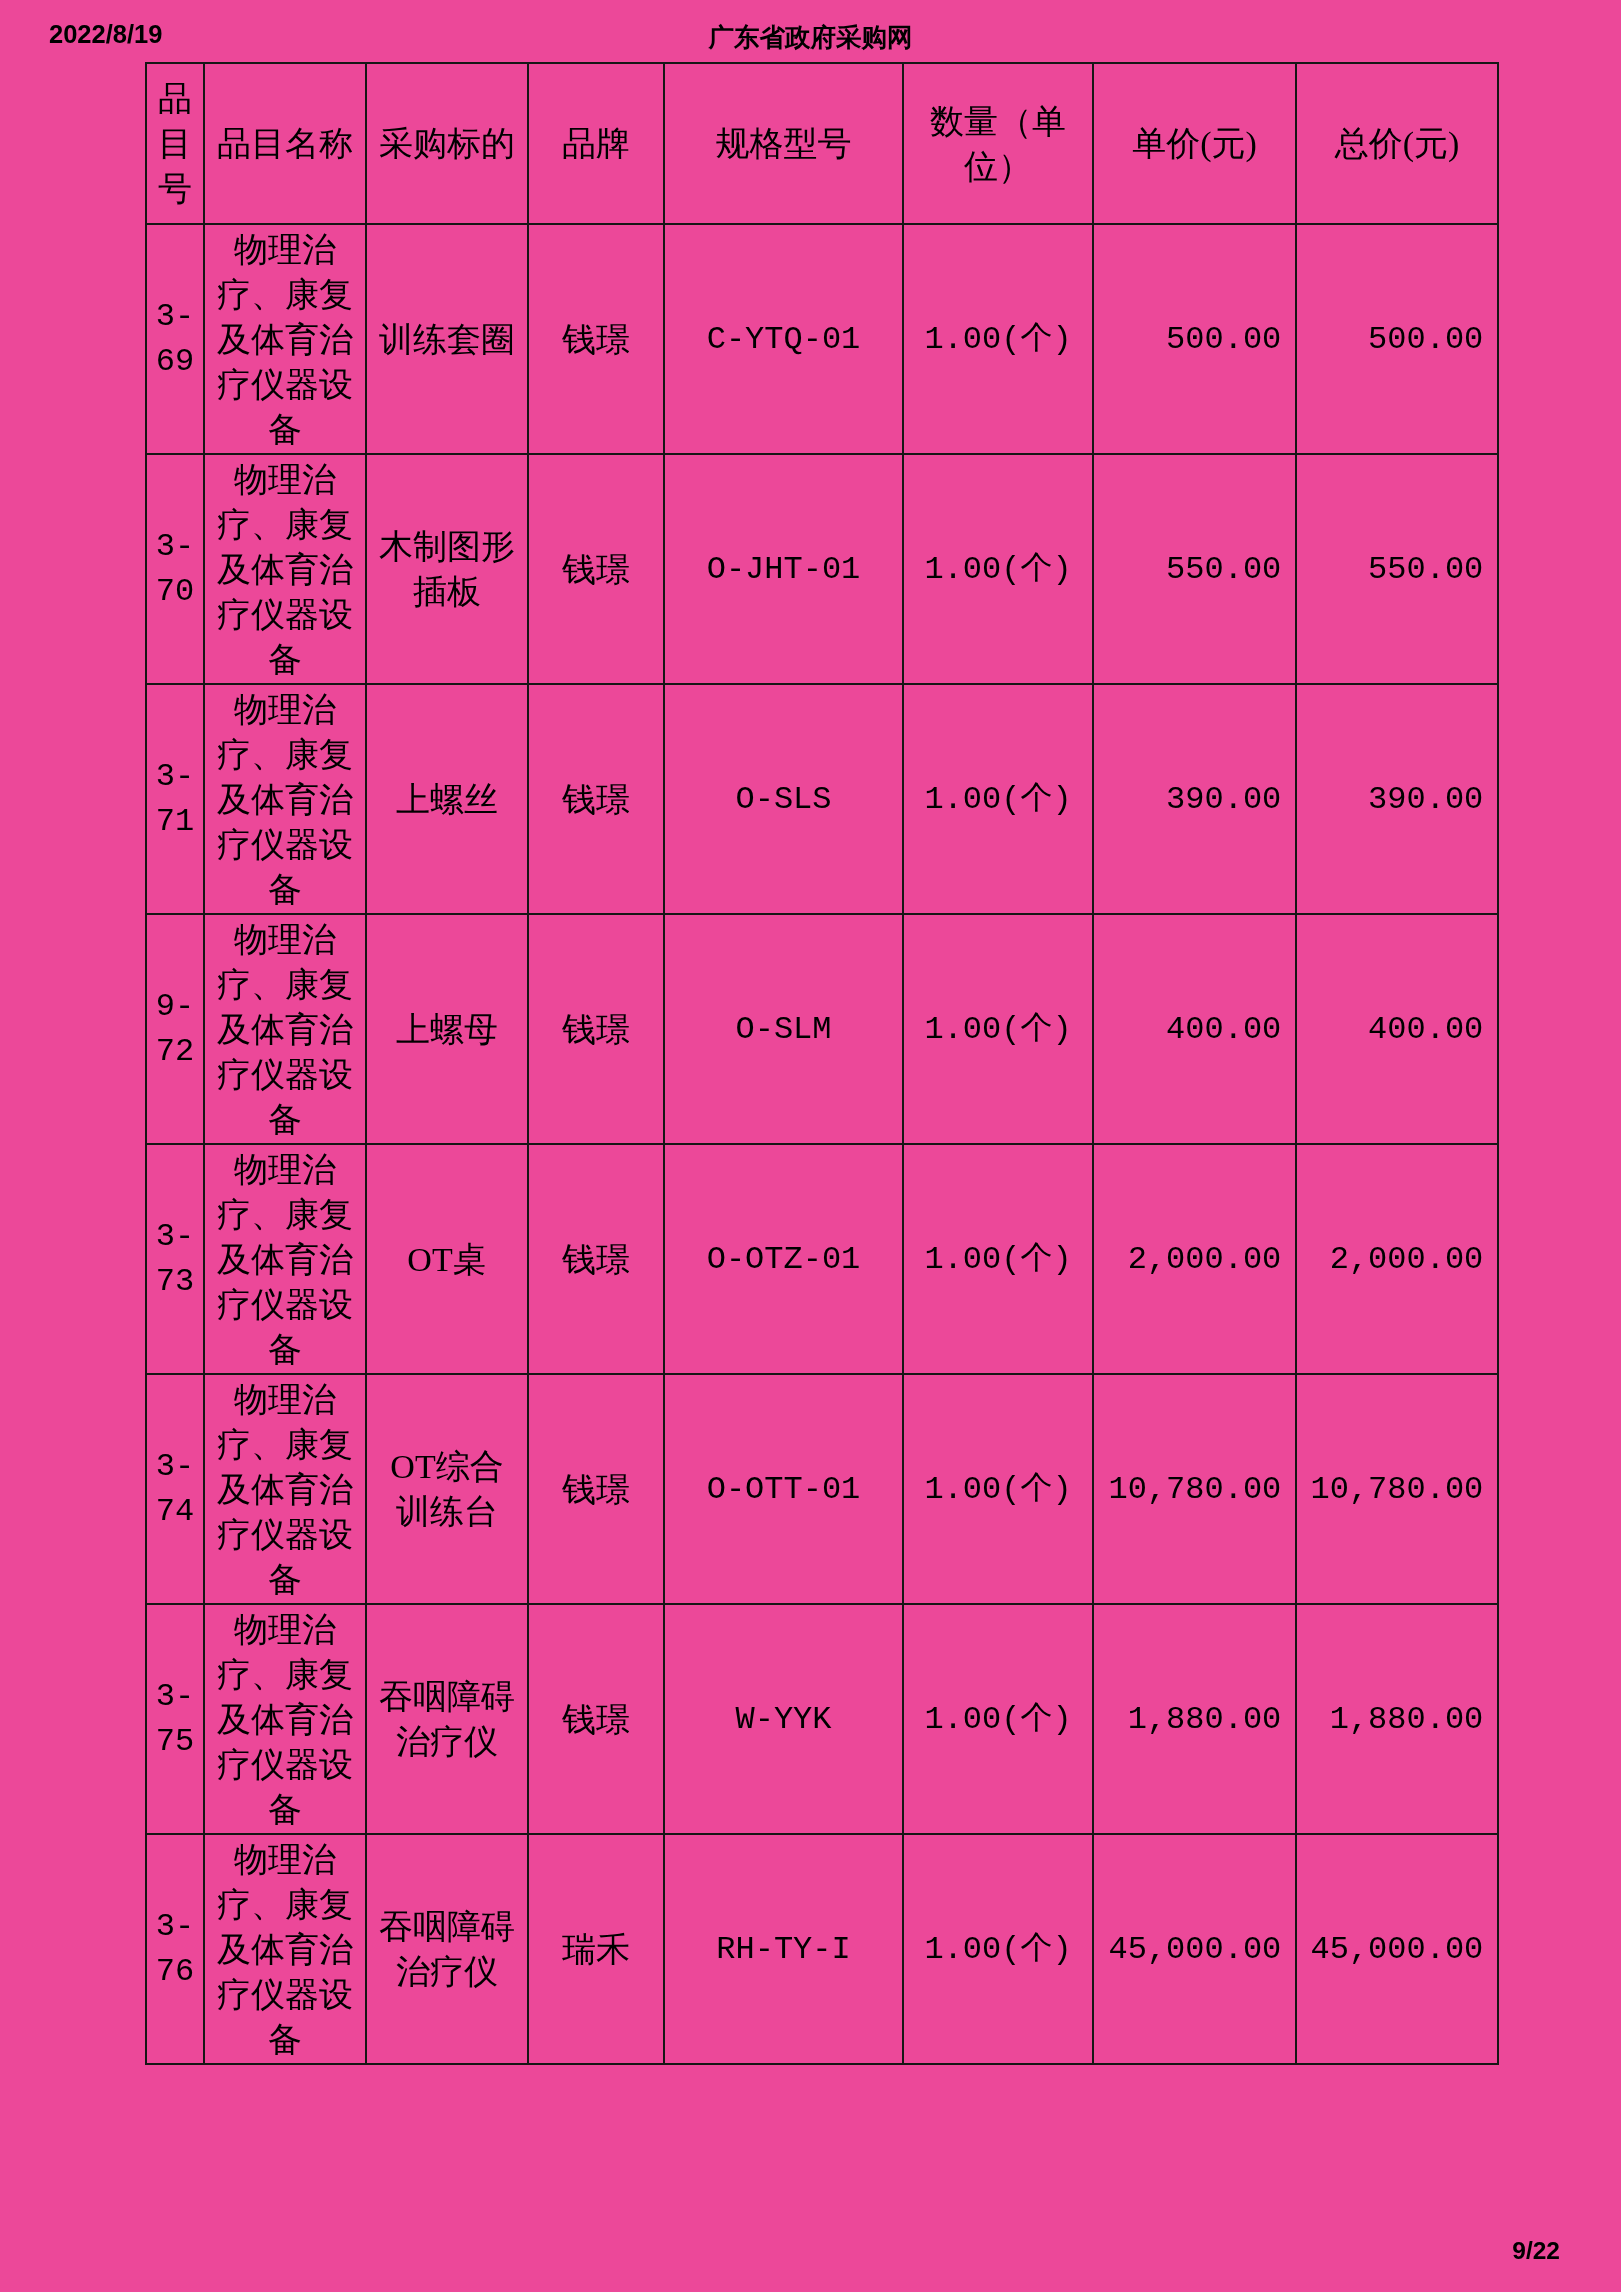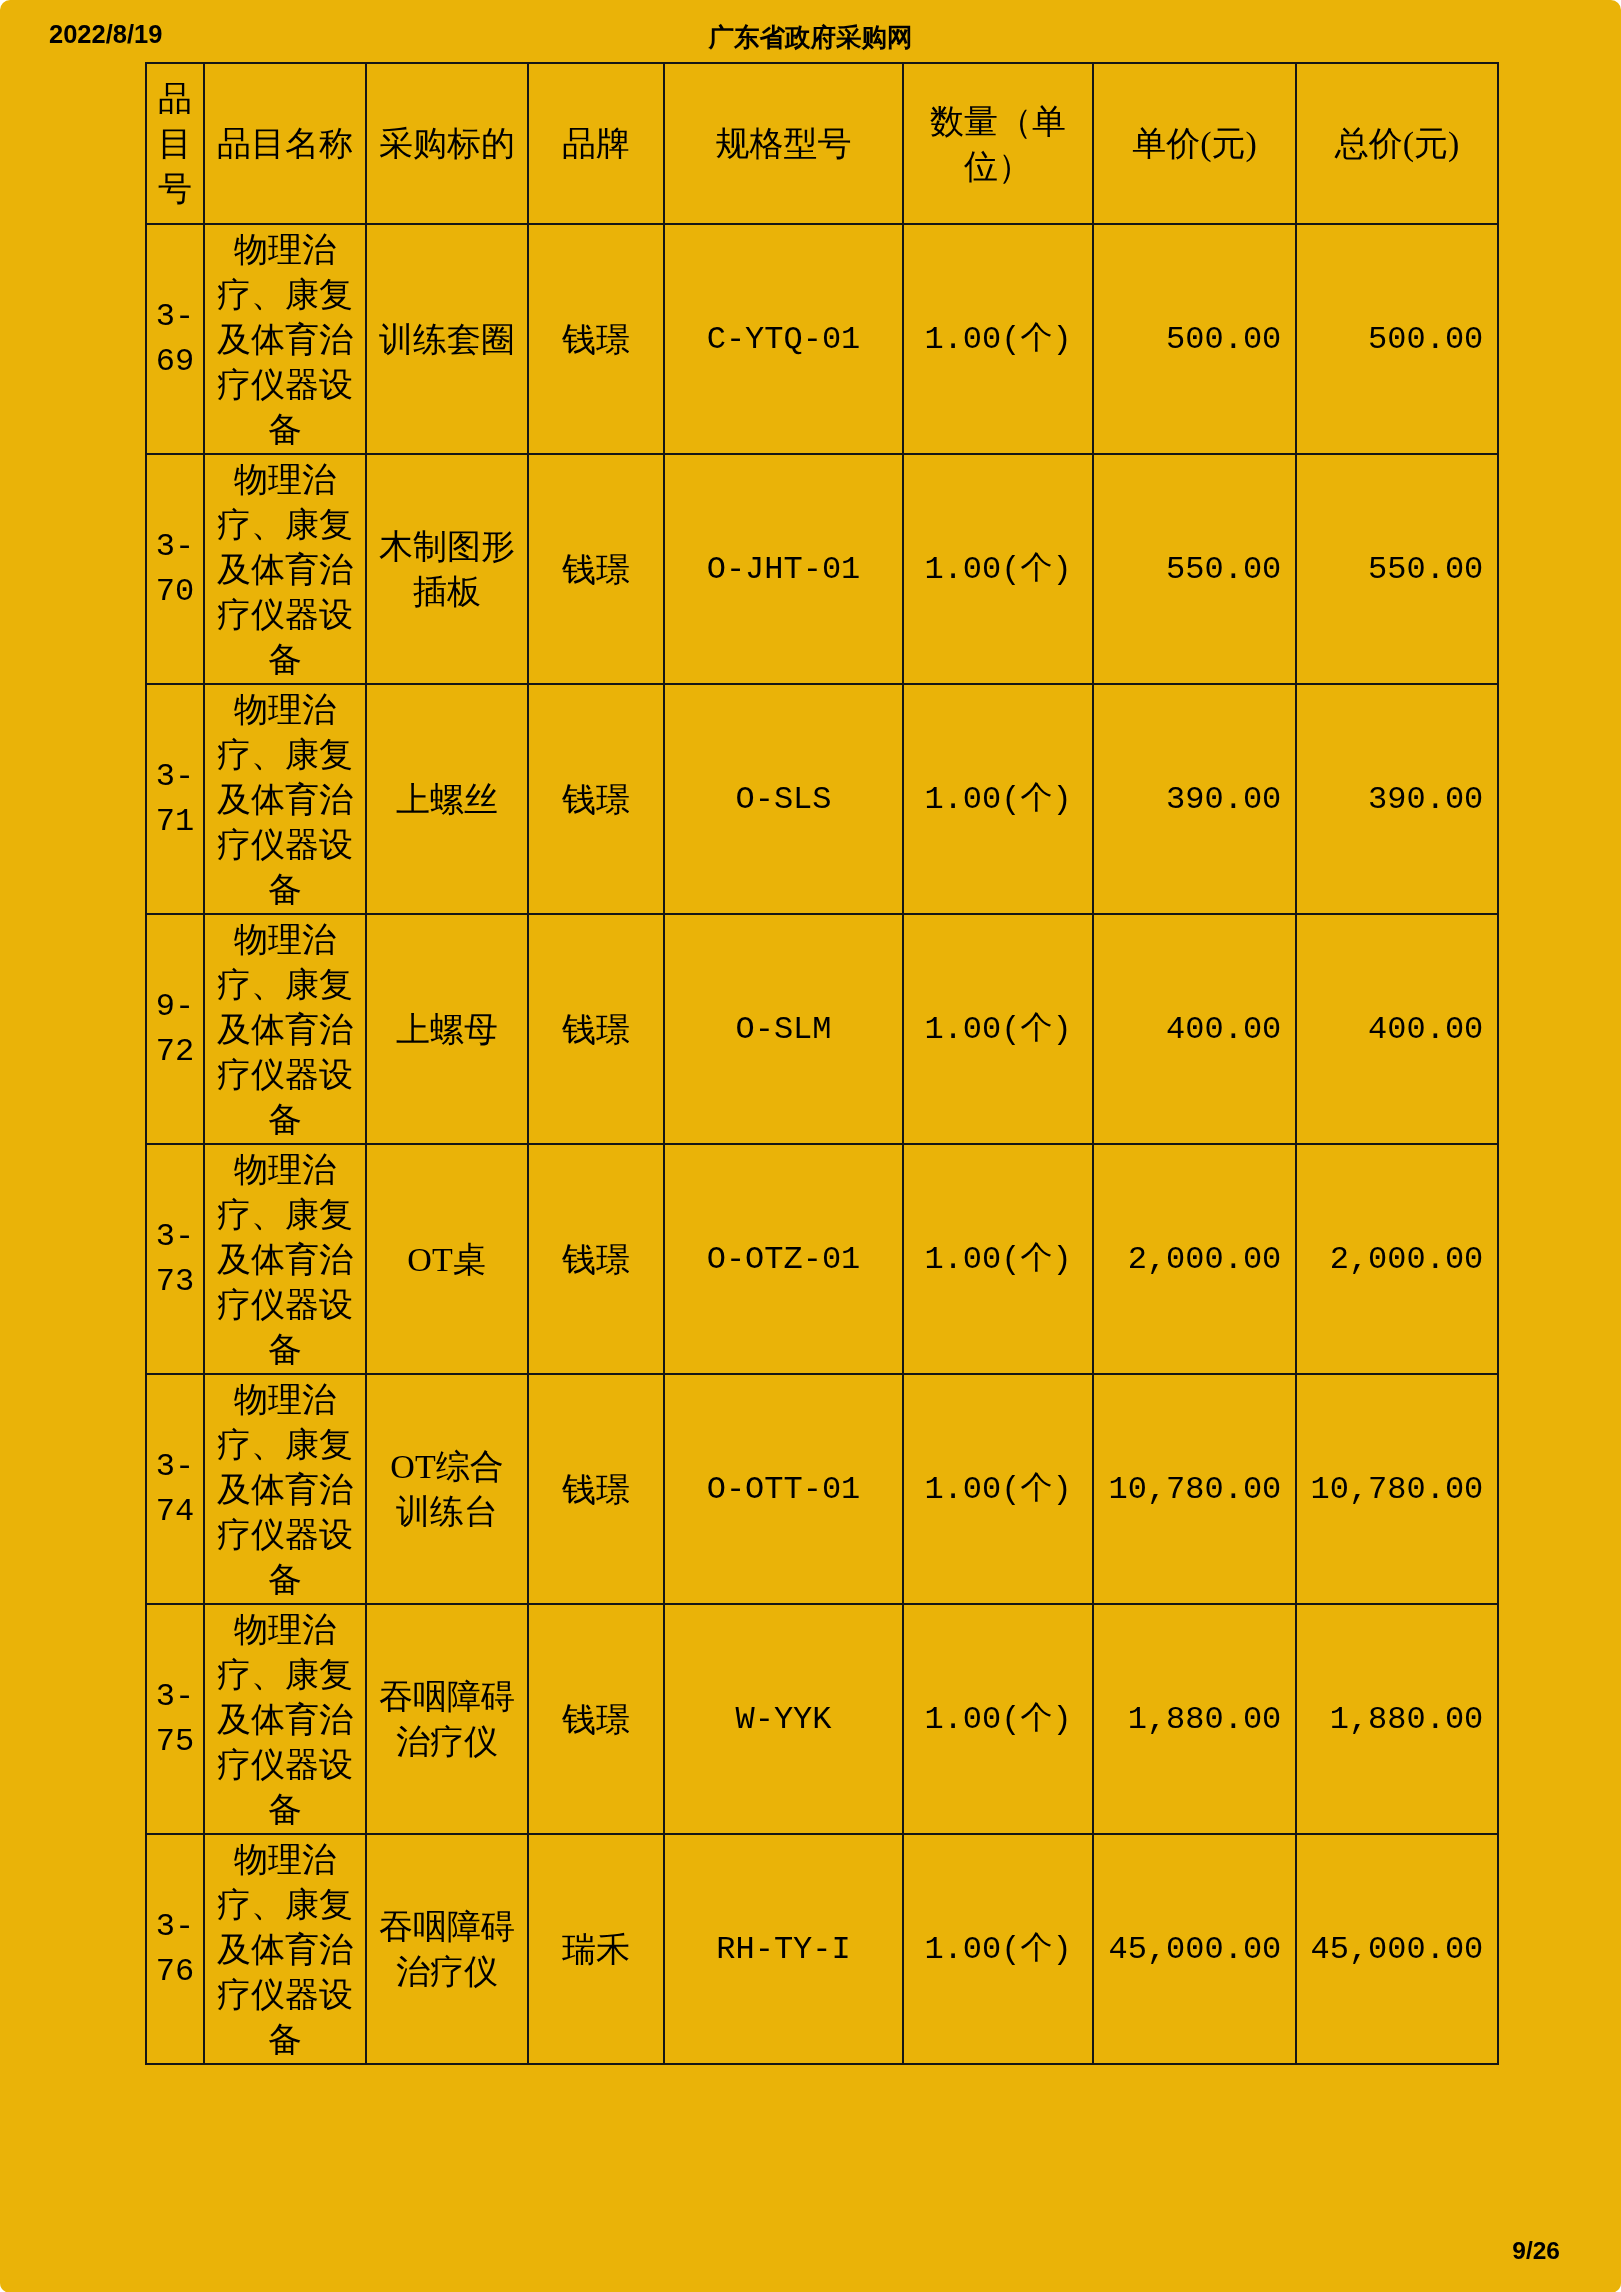--- a/index.html
+++ b/index.html
@@ -1,23 +1,22 @@
 <!DOCTYPE html>
 <html><head>
 <meta charset="utf-8">
 <style>
   html,body{margin:0;padding:0;background:#ffffff;}
   .page{
     position:relative;
     width:1621px;
     height:2293px;
-    background:#eab308;
+    background:#ec4899;
     color:#000;
     overflow:hidden;
-    border-radius:10px;
   }
   .meta{
     position:absolute;
     font-family:"Liberation Sans","DejaVu Sans",sans-serif;
     font-weight:600;
     font-size:25.5px;
     color:#000;
     white-space:nowrap;
   }
   .print-date{left:49px;top:19.6px;}
@@ -166,16 +165,16 @@
         <td class="c-target">吞咽障碍治疗仪</td>
         <td class="c-brand">瑞禾</td>
         <td class="c-model">RH-TY-I</td>
         <td class="c-qty">1.00(个)</td>
         <td class="c-price">45,000.00</td>
         <td class="c-price">45,000.00</td>
       </tr>
     </tbody>
   </table>
 
-  <div class="meta page-num">9/26</div>
+  <div class="meta page-num">9/22</div>
 
 </div>
 
 
 </body></html>

